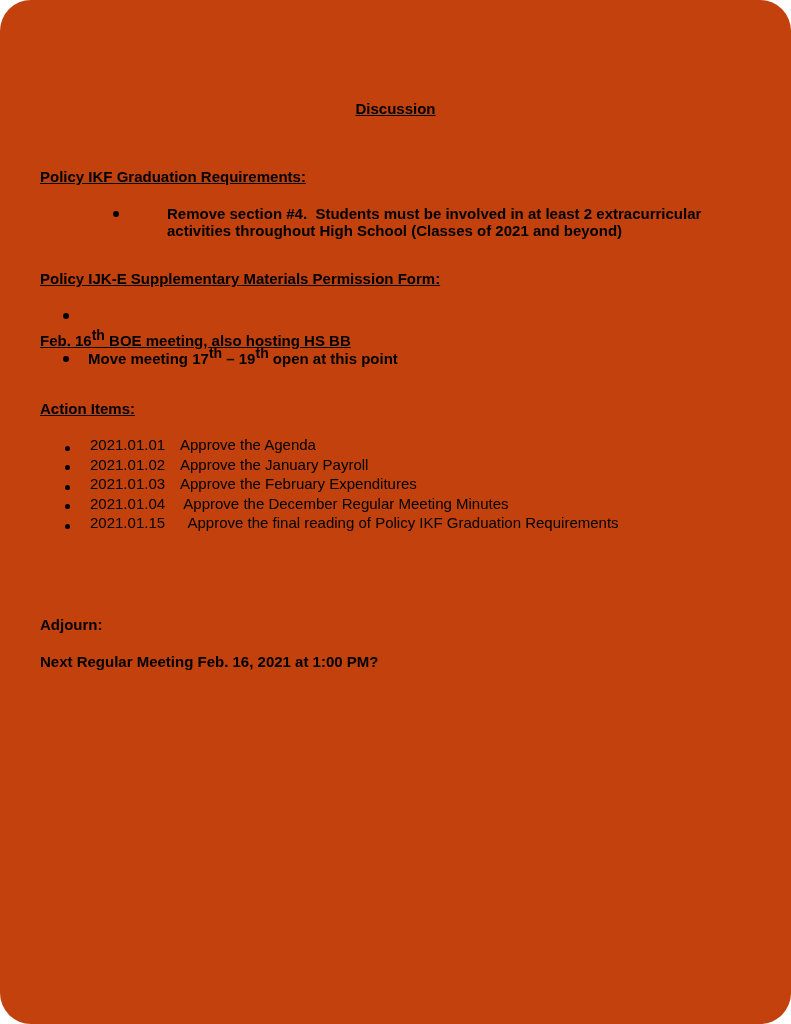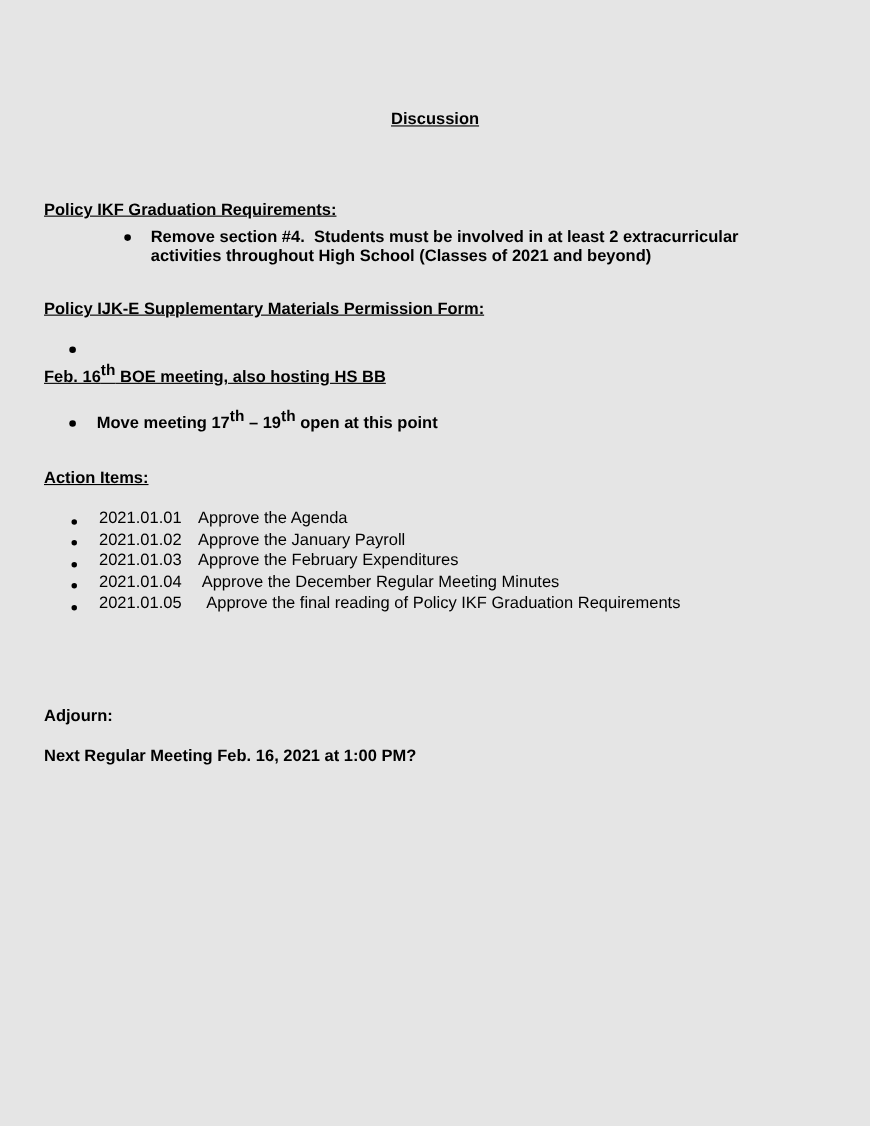--- a/index.html
+++ b/index.html
@@ -4,64 +4,65 @@
 <style>
   html, body {
     margin: 0;
     padding: 0;
     background: #ffffff;
   }
   .page {
     position: relative;
     width: 791px;
     height: 1024px;
-    background: #e5e5e5;
+    background: #c2410c;
     color: #000000;
     font-family: "Liberation Sans", "DejaVu Sans", sans-serif;
     font-size: 15px;
     line-height: 17px;
     overflow: hidden;
     box-sizing: border-box;
     padding-top: 100px;
+    border-radius: 31px;
   }
   .title {
     text-align: center;
     font-weight: bold;
     text-decoration: underline;
     line-height: 18px;
   }
   .heading {
     margin-left: 40px;
     font-weight: bold;
     text-decoration: underline;
     line-height: 18px;
   }
-  .h-policy-ikf   { margin-top: 64px; }
+  .h-policy-ikf   { margin-top: 50px; }
   .h-policy-ijke  { margin-top: 31px; }
   .h-feb-meeting  { margin-top: 13px; }
   .h-action-items { margin-top: 33px; }
 
   .bullet-row {
     display: flex;
     align-items: flex-start;
   }
   .bullet-row .dot {
     flex: 0 0 auto;
     width: 6px;
     height: 6px;
     border-radius: 50%;
     background: #000;
     margin-top: 6px;
   }
-  .indent-deep  { margin-left: 113px; margin-top: 7px; }
+  .indent-deep  { margin-left: 113px; margin-top: 19px; gap: 30px; }
   .indent-deep .dot { margin-right: 18px; }
   .indent-shallow { margin-left: 63px; }
   .indent-shallow .dot { margin-right: 19px; }
   .b-ijke { margin-top: 19px; }
-  .b-feb  { margin-top: 24px; }
+  .b-feb  { margin-top: 0; }
 
   .bullet-text {
     font-weight: bold;
     white-space: pre-wrap;
   }
   .wrap-limit { max-width: 578px; }
 
   .sup {
     font-size: 14px;
     vertical-align: super;
@@ -148,21 +149,21 @@
     </div>
 
     <div class="action-row">
       <span class="dot"></span>
       <span class="action-id">2021.01.04</span>
       <span class="action-text"> Approve the December Regular Meeting Minutes</span>
     </div>
 
     <div class="action-row">
       <span class="dot"></span>
-      <span class="action-id">2021.01.05</span>
+      <span class="action-id">2021.01.15</span>
       <span class="action-text">  Approve the final reading of Policy IKF Graduation Requirements</span>
     </div>
 
   </div>
 
   <div class="para p-adjourn">Adjourn:</div>
 
   <div class="para p-next">Next Regular Meeting Feb. 16, 2021 at 1:00 PM?</div>
 
 </div>

